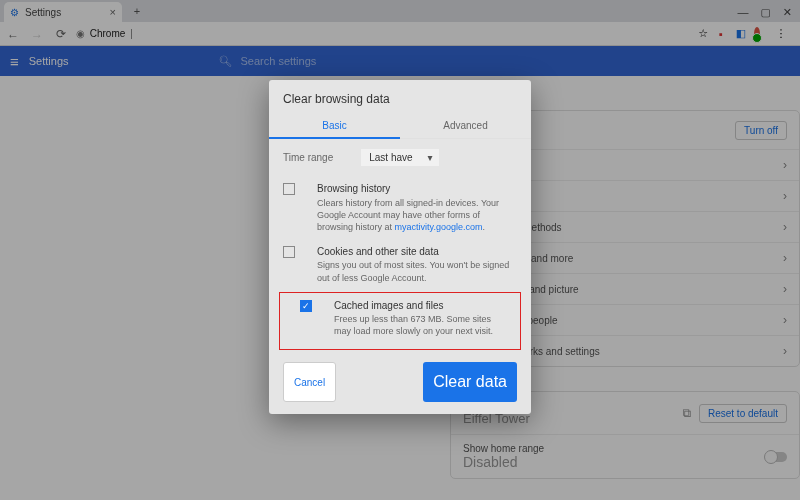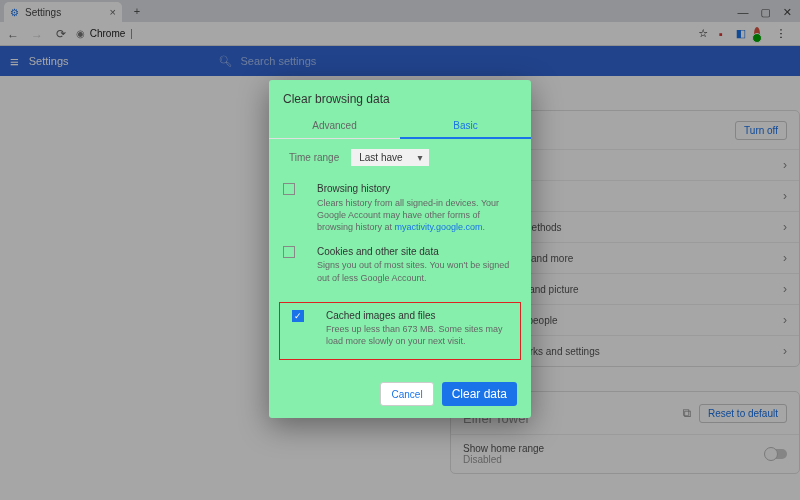--- a/index.html
+++ b/index.html
@@ -27,38 +27,38 @@
   .row:first-child{border-top:none}
   .row .ri{width:18px;color:#666;font-size:12px}
   .row .chev{margin-left:auto;color:#888;font-size:12px}
   .ava{width:22px;height:22px;border-radius:50%;background:#d54;position:relative;margin-right:8px}
   .ava::after{content:'';position:absolute;right:-2px;bottom:-2px;width:8px;height:8px;border-radius:50%;background:#0a0;border:1px solid #fff}
   .btn{border:1px solid #ccc;padding:3px 8px;font-size:10px;color:#1a73e8;background:#fff;border-radius:3px}
   .toggle{width:22px;height:10px;border-radius:6px;background:#ccc;position:relative;margin-left:auto}
   .toggle::after{content:'';position:absolute;width:12px;height:12px;border-radius:50%;background:#fafafa;border:1px solid #bbb;top:-2px;left:-1px}
   
   .scrim{position:absolute;inset:0;background:rgba(0,0,0,.35);display:flex;align-items:flex-start;justify-content:center;padding-top:80px}
-  .dialog{width:262px;background:#86efac;border-radius:3px;box-shadow:0 8px 30px rgba(0,0,0,.4);padding:12px 0 10px;position:relative}
+  .dialog{width:262px;background:#e5e5e5;border-radius:3px;box-shadow:0 8px 30px rgba(0,0,0,.4);padding:12px 0 10px;position:relative}
   .dtitle{font-size:12px;color:#333;padding:0 14px 8px}
   .dtabs{display:flex;border-bottom:1px solid #e0e0e0}
   .dtab{flex:1;text-align:center;font-size:10px;padding:6px 0;color:#666}
   .dtab.active{color:#1a73e8;border-bottom:2px solid #1a73e8;margin-bottom:-1px}
-  .trange{display:flex;align-items:center;gap:12px;padding:10px 20px;font-size:10px;color:#666}
+  .trange{display:flex;align-items:center;gap:28px;padding:10px 14px;font-size:10px;color:#666}
   .sel{background:#f1f1f1;padding:3px 26px 3px 8px;position:relative;color:#333;font-size:10px}
   .sel::after{content:'▾';position:absolute;right:6px;color:#555}
   .opt{display:flex;gap:22px;padding:6px 14px;font-size:9px;color:#666;line-height:1.35}
   .chk{width:12px;height:12px;border:1.5px solid #888;flex-shrink:0;margin-top:1px}
   .chk.on{background:#1a73e8;border-color:#1a73e8;position:relative}
   .chk.on::after{content:'✓';color:#fff;position:absolute;font-size:9px;left:1px;top:-1px}
   .optt{color:#333;font-size:10px;margin-bottom:1px}
   .lnk{color:#1a73e8}
-  .hl{border:1.5px solid #d22;margin:12px 10px;padding:4px 8px 10px}
-  .dacts{display:flex;justify-content:flex-end;gap:8px;padding:10px 14px 2px}
+  .hl{border:1.5px solid #d22;margin:2px 10px;padding:4px 16px 10px}
+  .dacts{display:flex;justify-content:space-between;gap:8px;padding:10px 14px 2px}
   .cbtn{border:1px solid #ccc;background:#fff;color:#1a73e8;font-size:10px;padding:5px 10px;border-radius:3px}
-  .pbtn{background:#1a73e8;color:#fff;border:none;font-size:12px;padding:5px 10px;border-radius:3px}
+  .pbtn{background:#1a73e8;color:#fff;border:none;font-size:16px;padding:11px 10px;border-radius:3px}
 </style>
 </head>
 <body>
 
 <div class="tabbar">
   <div class="tab">
     <span class="cog">⚙</span>
     <span>Settings</span>
     <span class="x">×</span>
   </div>
@@ -150,34 +150,34 @@
         <div>
           <div>Themes</div>
           <div style="color:#999;font-size:13px">Eiffel Tower</div>
         </div>
         <span class="chev" style="margin-left:auto;margin-right:8px">⧉</span>
         <button class="btn">Reset to default</button>
       </div>
       <div class="row">
         <div>
           <div>Show home range</div>
-          <div style="color:#999;font-size:10px">Disabled</div>
+          <div style="color:#999;font-size:14px">Disabled</div>
         </div>
         <span class="toggle"></span>
       </div>
     </div>
   </div>
 </div>
 
 <div class="scrim">
   <div class="dialog">
     <div class="dtitle">Clear browsing data</div>
     <div class="dtabs">
+      <div class="dtab active">Basic</div>
       <div class="dtab">Advanced</div>
-      <div class="dtab active">Basic</div>
     </div>
     <div class="trange">
       <span>Time range</span>
       <span class="sel">Last have</span>
     </div>
     <div class="opt">
       <span class="chk"></span>
       <div>
         <div class="optt">Browsing history</div>
         <span>Clears history from all signed-in devices. Your Google Account may have other forms of browsing history at </span><span class="lnk">myactivity.google.com</span><span>.</span>

